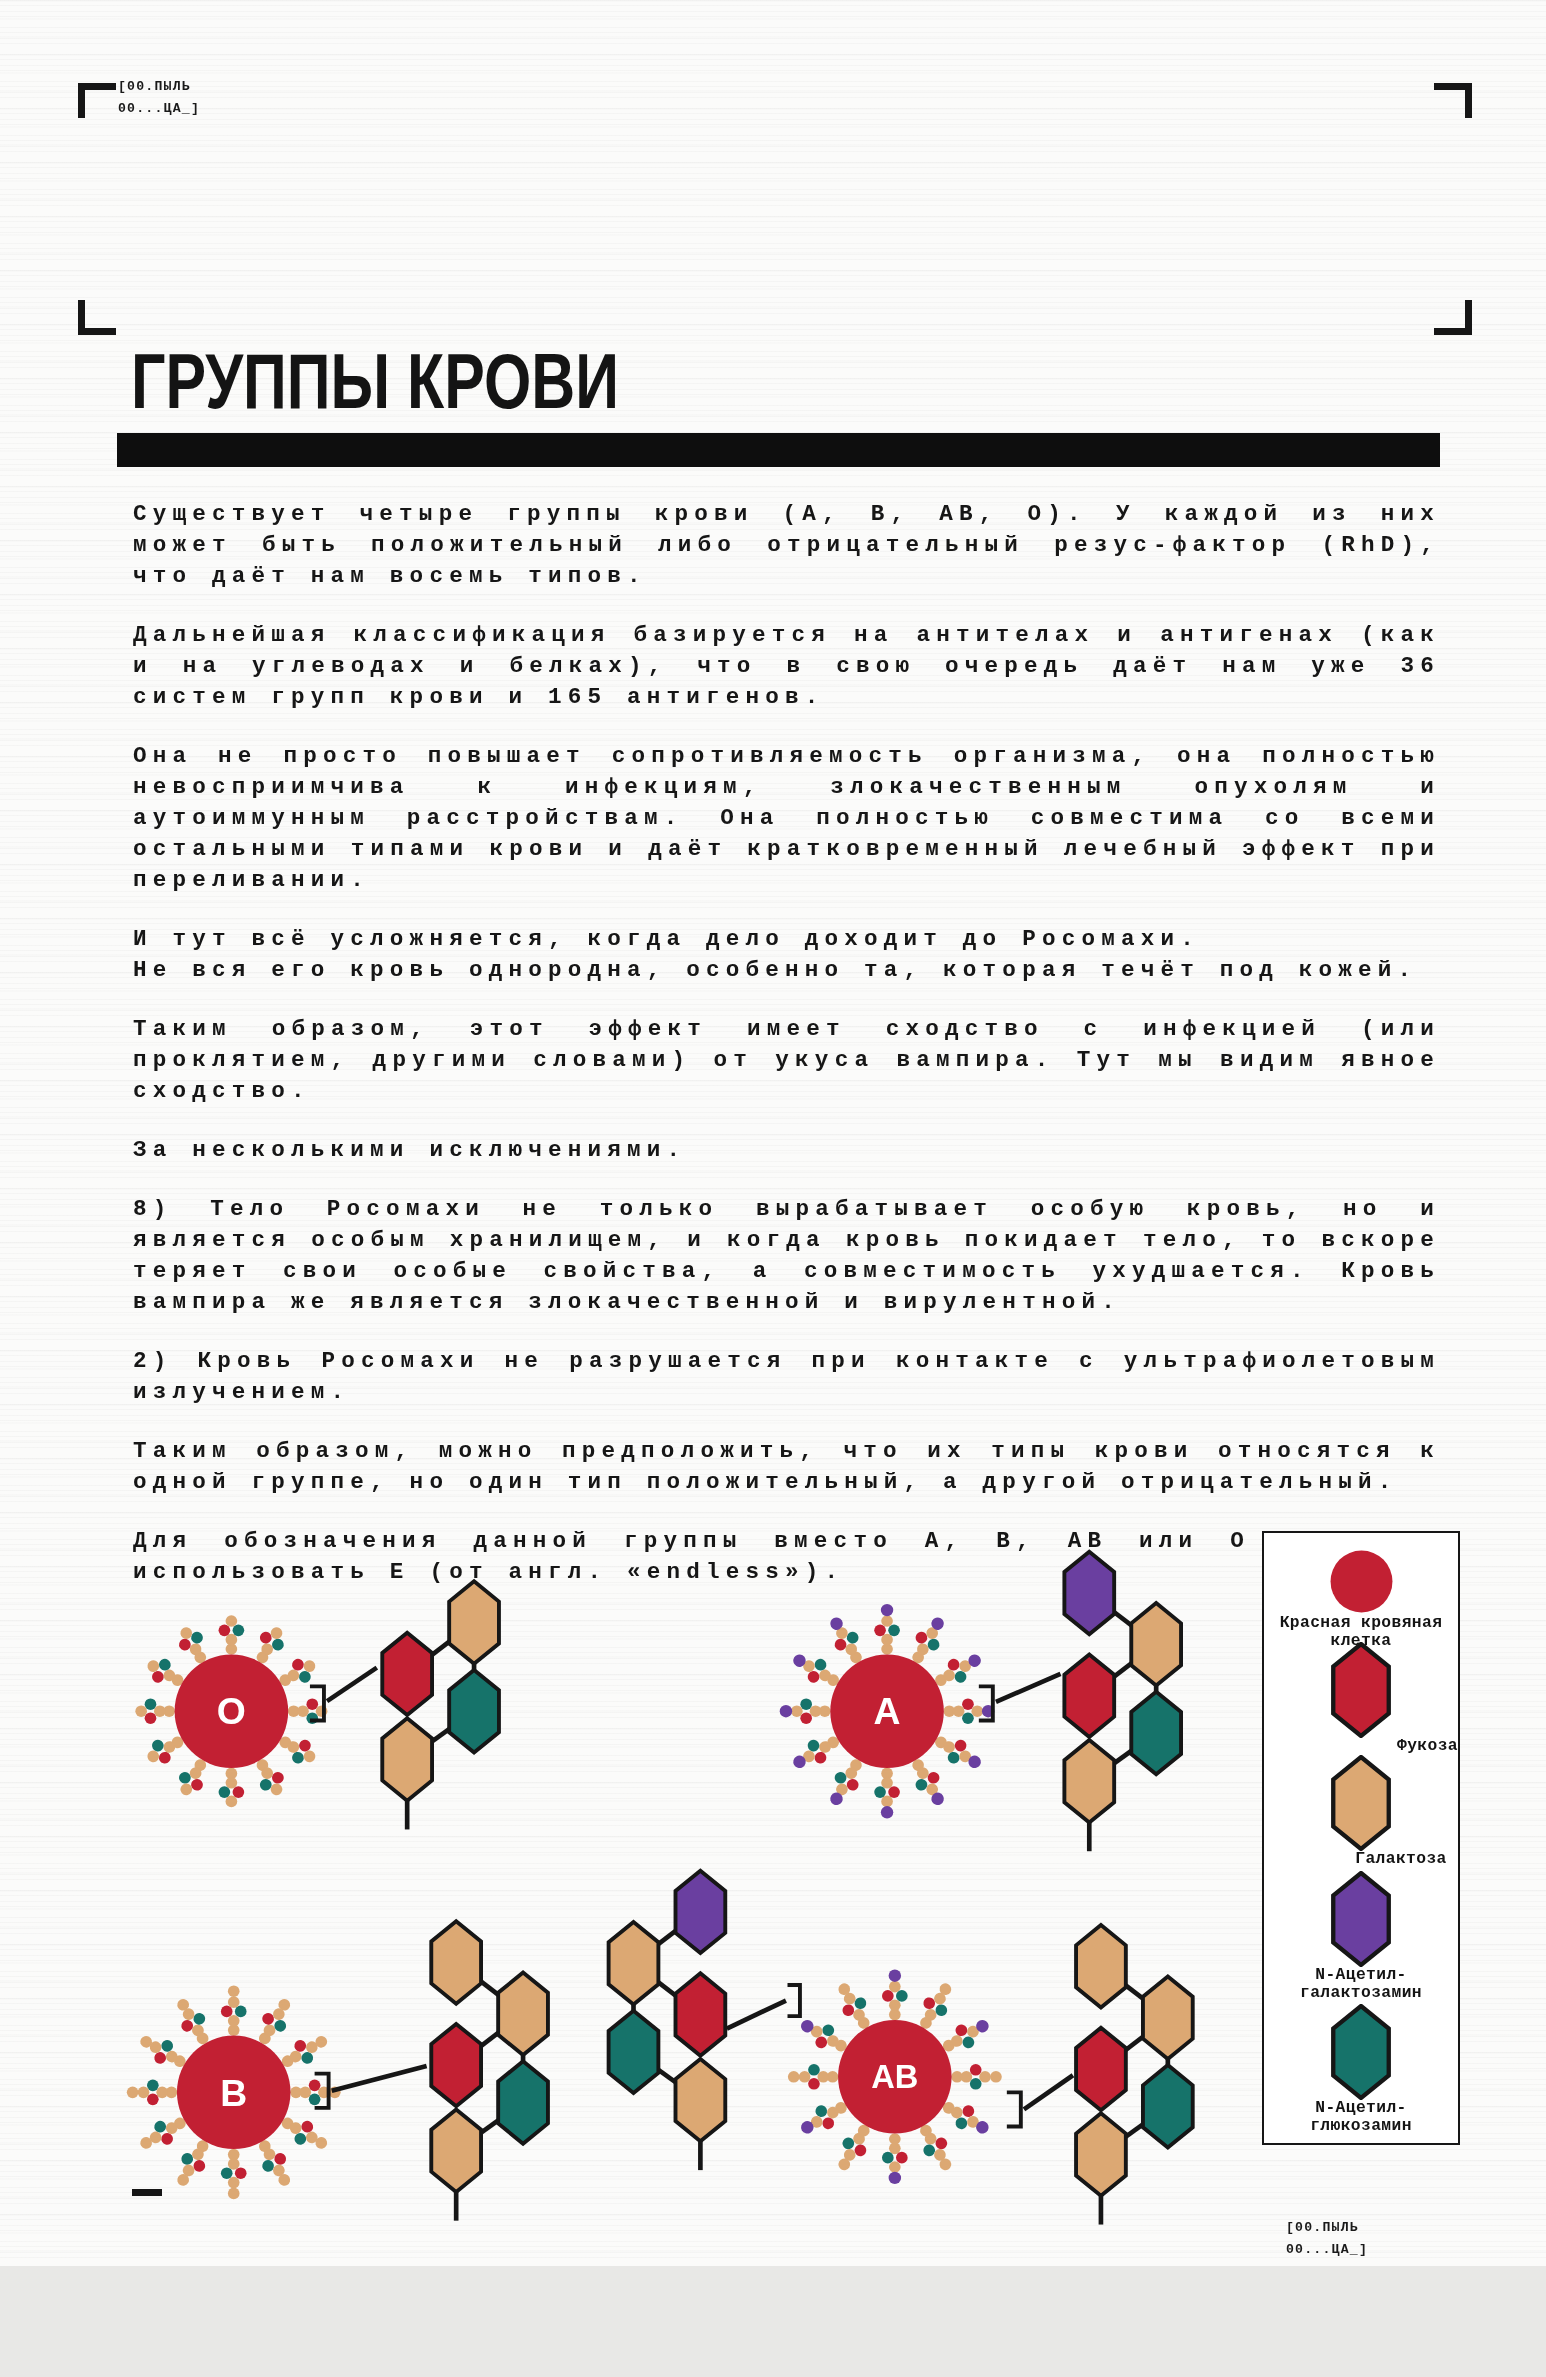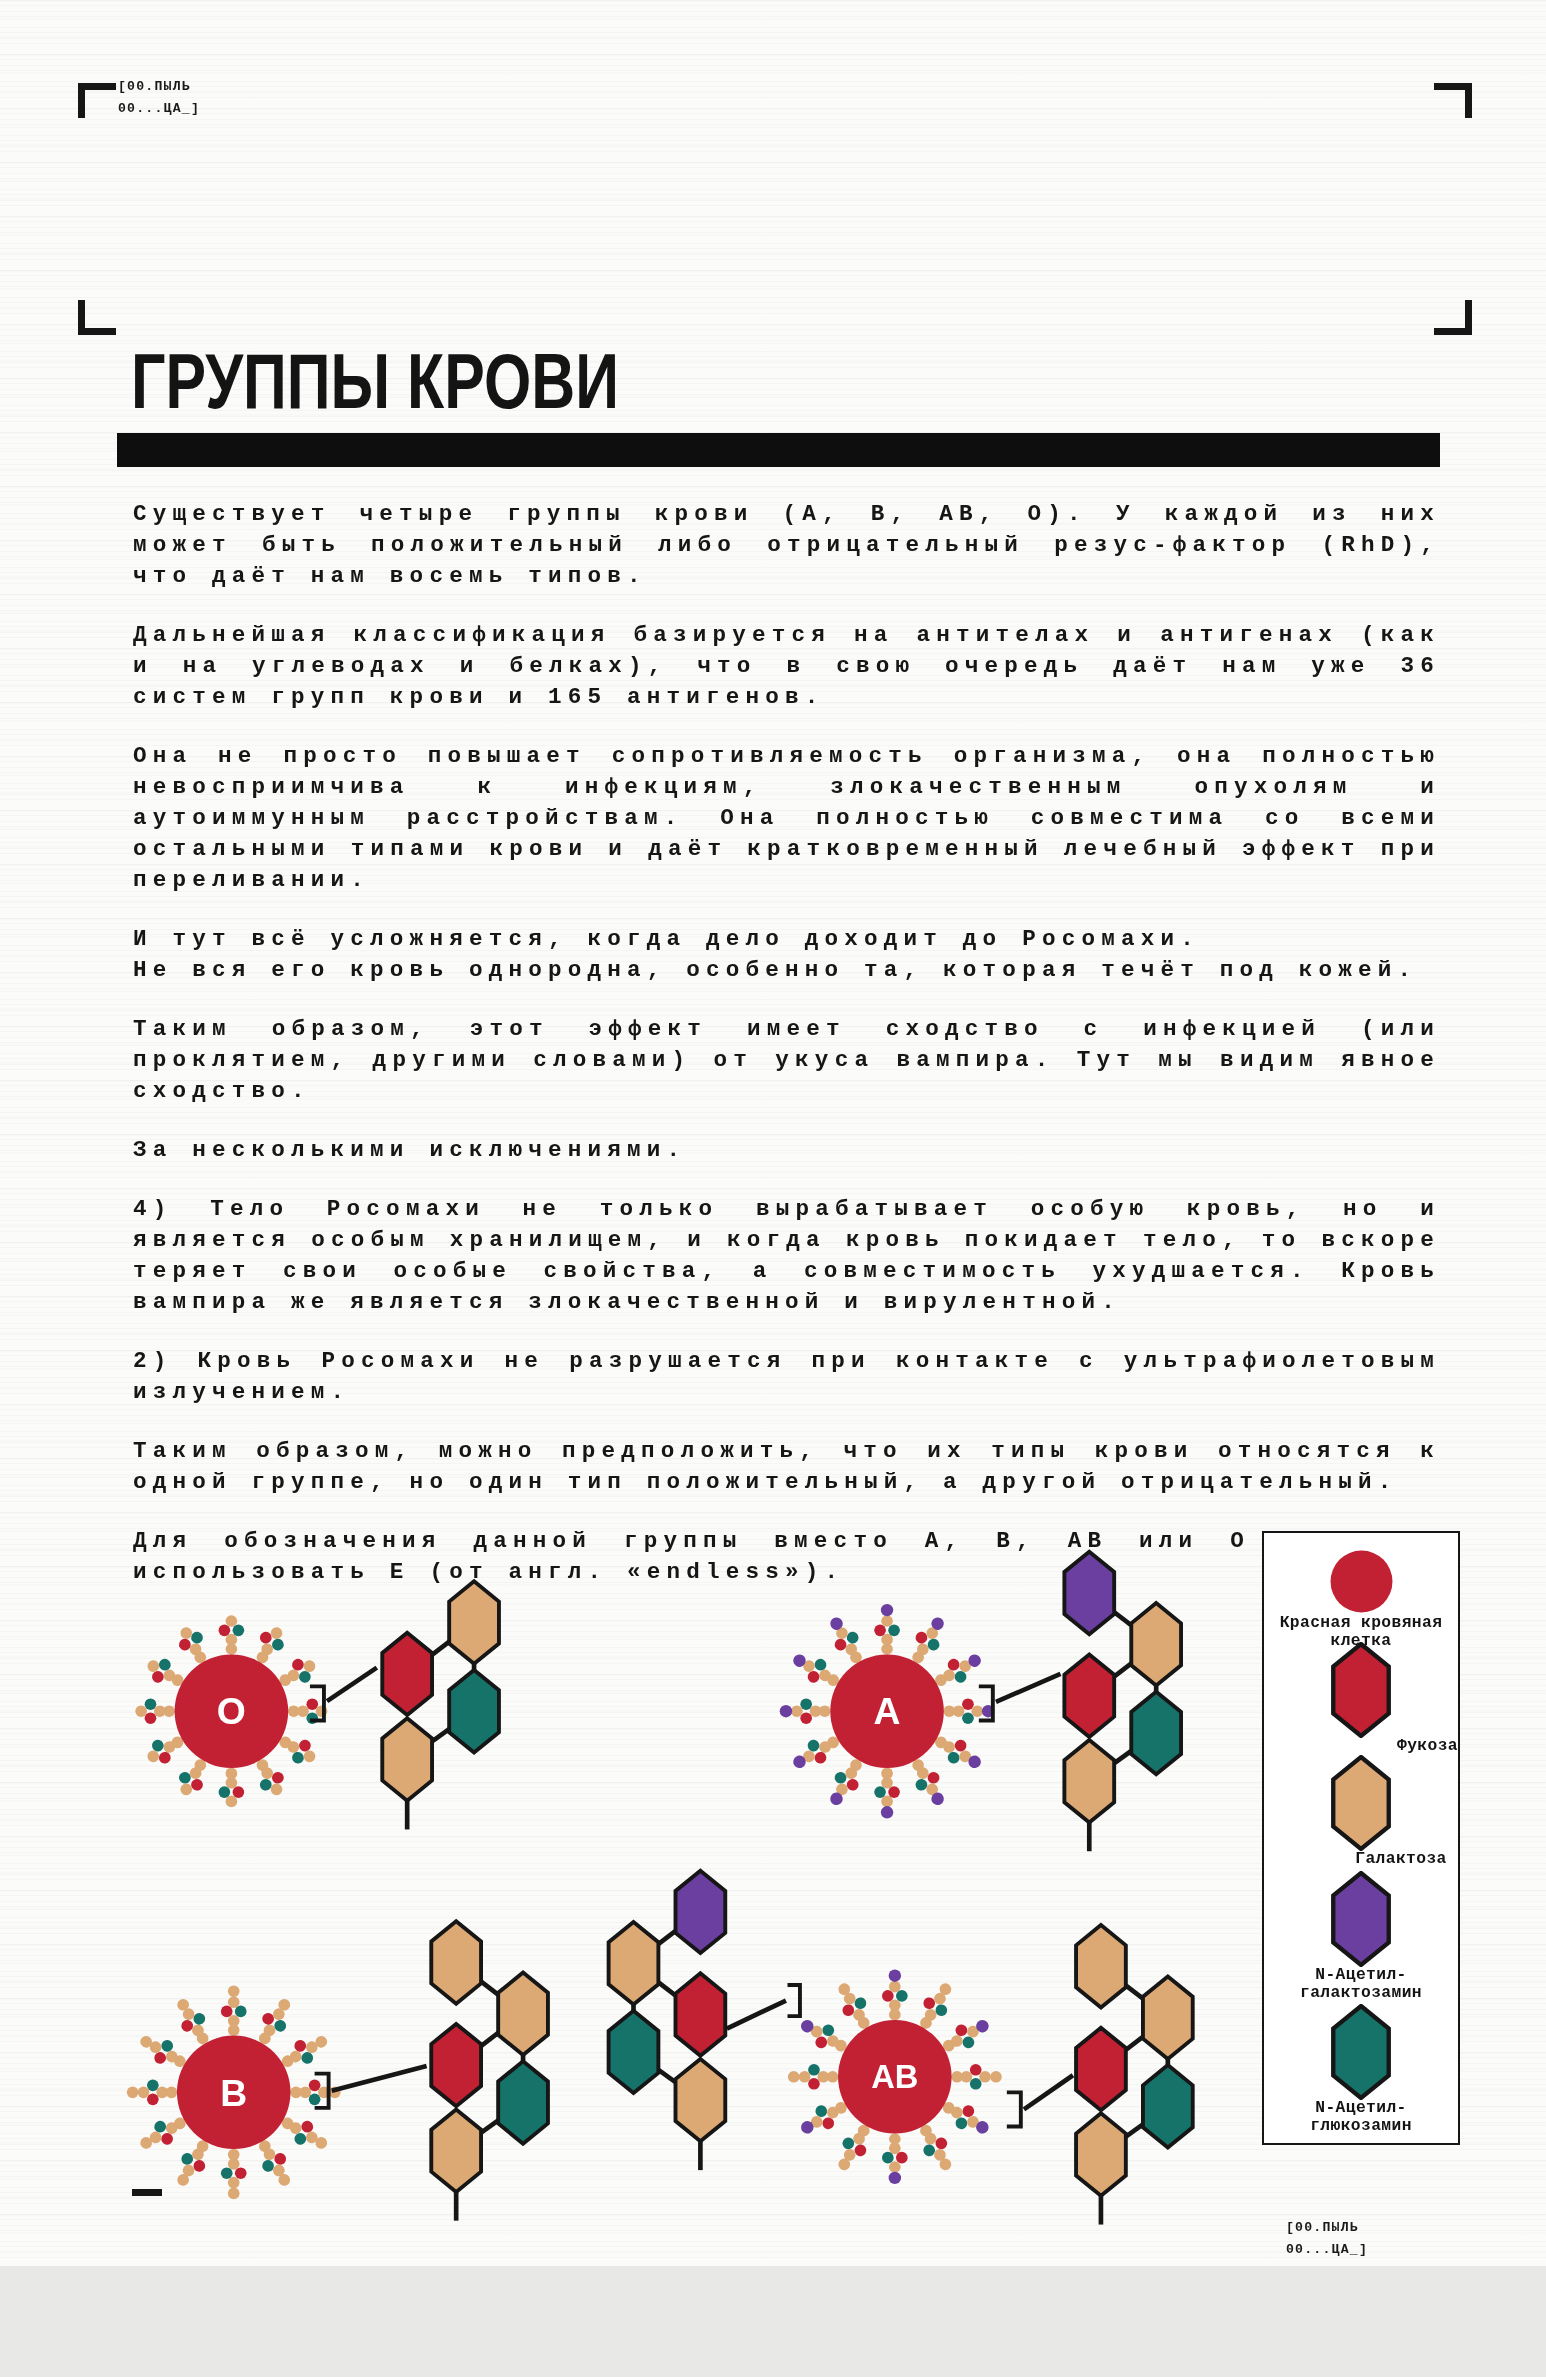--- a/index.html
+++ b/index.html
@@ -92,21 +92,21 @@
   <div class="title-bar"></div>
 
   <div class="body-text">
     <p>Существует четыре группы крови (A, B, AB, O). У каждой из них может быть положительный либо отрицательный резус-фактор (RhD), что даёт нам восемь типов.</p>
     <p>Дальнейшая классификация базируется на антителах и антигенах (как и на углеводах и белках), что в свою очередь даёт нам уже 36 систем групп крови и 165 антигенов.</p>
     <p>Она не просто повышает сопротивляемость организма, она полностью невосприимчива к инфекциям, злокачественным опухолям и аутоиммунным расстройствам. Она полностью совместима со всеми остальными типами крови и даёт кратковременный лечебный эффект при переливании.</p>
     <p>И тут всё усложняется, когда дело доходит до Росомахи.
 Не вся его кровь однородна, особенно та, которая течёт под кожей.</p>
     <p>Таким образом, этот эффект имеет сходство с инфекцией (или проклятием, другими словами) от укуса вампира. Тут мы видим явное сходство.</p>
     <p>За несколькими исключениями.</p>
-    <p>4) Тело Росомахи не только вырабатывает особую кровь, но и является особым хранилищем, и когда кровь покидает тело, то вскоре теряет свои особые свойства, а совместимость ухудшается. Кровь вампира же является злокачественной и вирулентной.</p>
+    <p>8) Тело Росомахи не только вырабатывает особую кровь, но и является особым хранилищем, и когда кровь покидает тело, то вскоре теряет свои особые свойства, а совместимость ухудшается. Кровь вампира же является злокачественной и вирулентной.</p>
     <p>2) Кровь Росомахи не разрушается при контакте с ультрафиолетовым излучением.</p>
     <p>Таким образом, можно предположить, что их типы крови относятся к одной группе, но один тип положительный, а другой отрицательный.</p>
     <p>Для обозначения данной группы вместо A, B, AB или O возможно использовать E (от англ. «endless»).</p>
   </div>
 
   <svg class="diagram-svg" width="1547" height="868" viewBox="0 1940 1988 1116">
 
     <g transform="translate(297,2200)">
       <use href="#cl-o" transform="rotate(0)"></use>
         <use href="#cl-o" transform="rotate(30)"></use>

